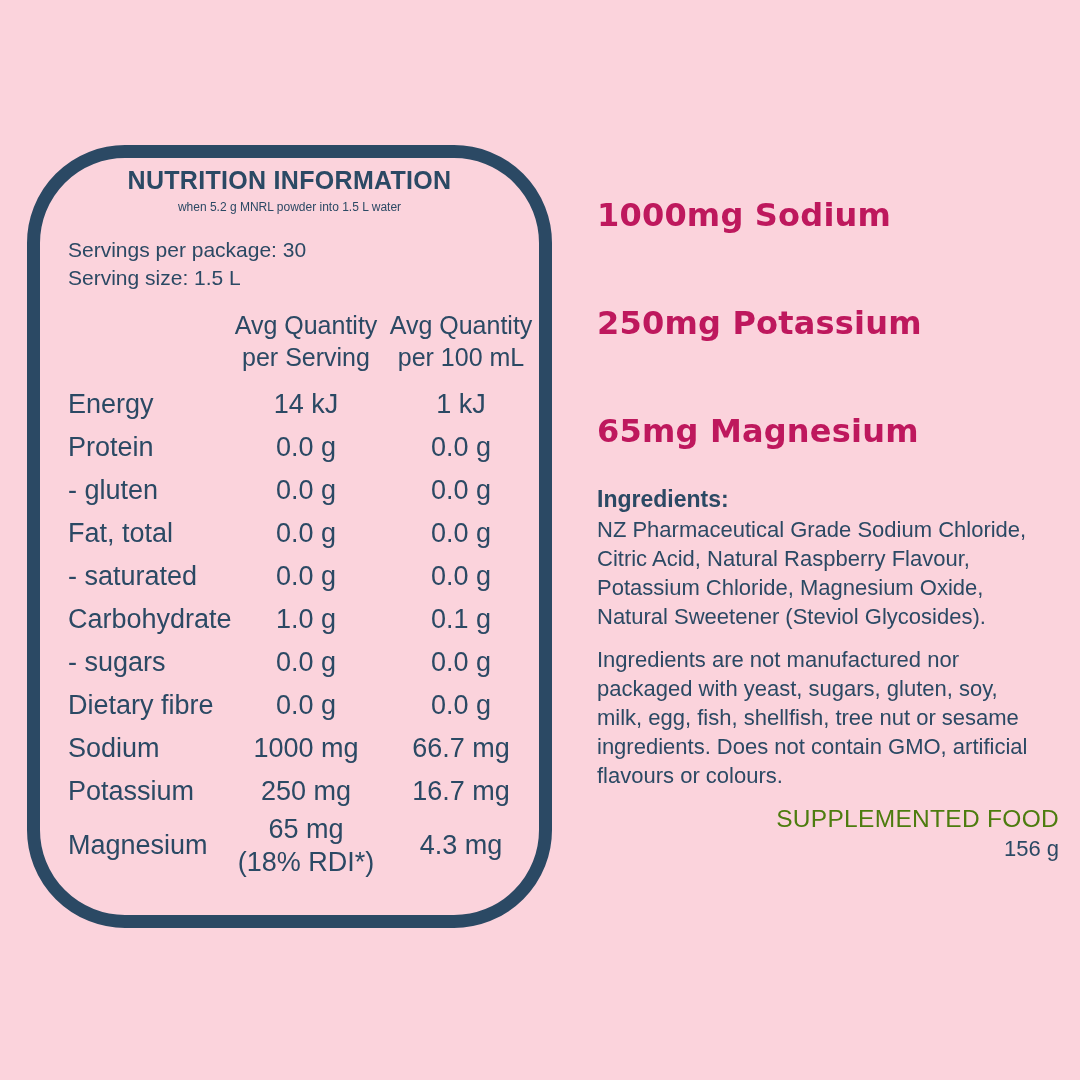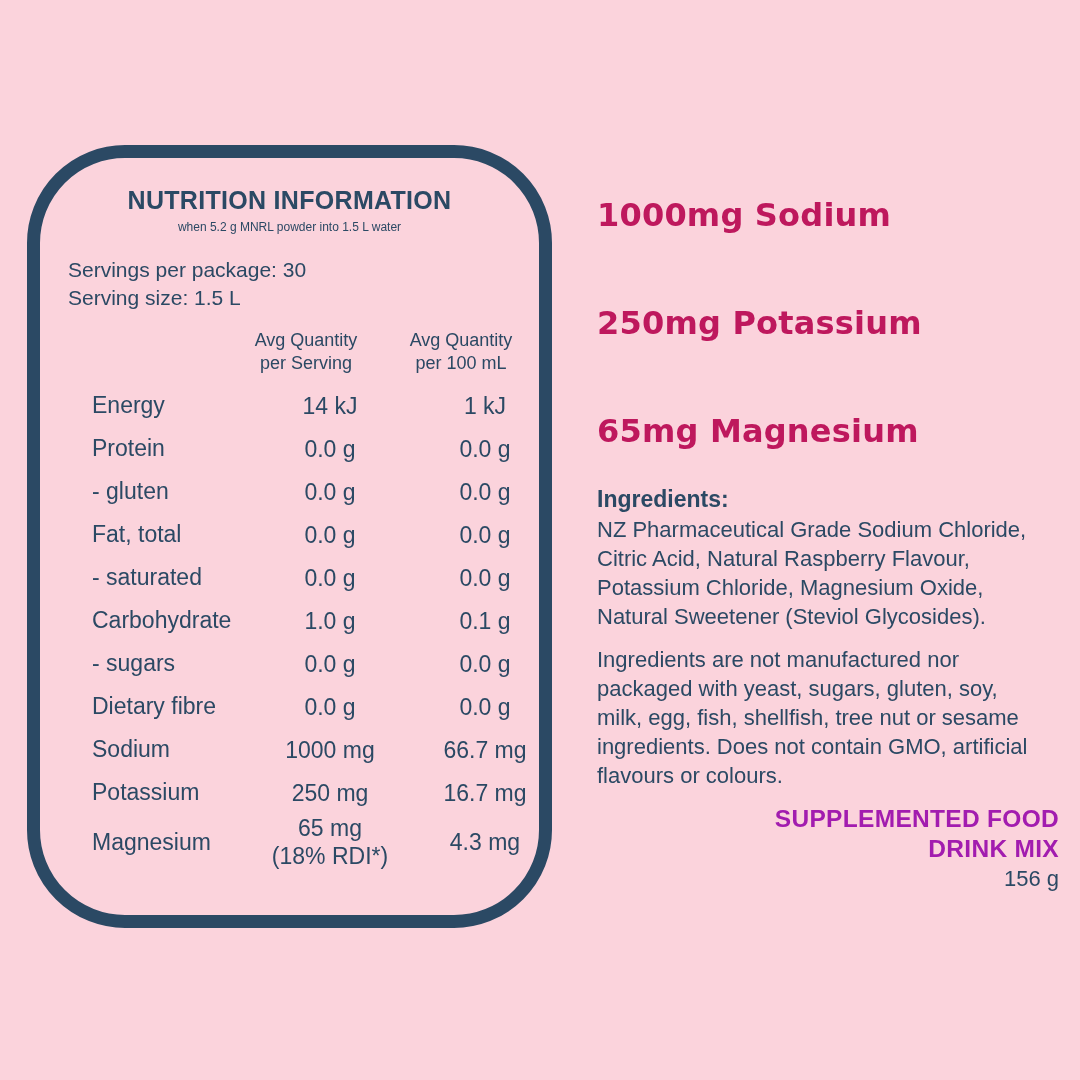--- a/index.html
+++ b/index.html
@@ -19,21 +19,21 @@
 
   
   .nutrition-box {
     position: absolute;
     left: 27px;
     top: 145px;
     width: 525px;
     height: 783px;
     border: 13px solid #2b4964;
     border-radius: 98px;
-    padding-top: 28px;
+    padding-top: 8px;
   }
   .nb-title {
     text-align: center;
     font-weight: 700;
     font-size: 25px;
     letter-spacing: 0.3px;
     line-height: 1.15;
   }
   .nb-subtitle {
     text-align: center;
@@ -45,27 +45,27 @@
     font-size: 21px;
     line-height: 1.33;
   }
   .nb-grid-row {
     display: grid;
     grid-template-columns: 186px 160px 150px;
     align-items: center;
   }
   .nb-headers {
     margin-top: 17px;
-    font-size: 18px;
+    font-size: 25px;
     line-height: 1.3;
   }
   .nb-colhead { text-align: center; }
   .nb-colhead span { display: block; }
   .nb-rows { margin-top: 9px; }
-  .nb-row { min-height: 43px; font-size: 23px; margin-left: 24px; }
+  .nb-row { min-height: 43px; font-size: 27px; }
   .nb-label { padding-left: 28px; text-align: left; }
   .nb-val { text-align: center; line-height: 1.22; }
   .nb-footnote {
     text-align: center;
     font-size: 15.5px;
     margin-top: 9px;
   }
 
   
   .right-col {
@@ -93,25 +93,25 @@
     font-size: 22px;
     line-height: 29px;
     margin-bottom: 14px;
   }
   .para .line { white-space: nowrap; }
   .footer {
     text-align: right;
     margin-top: 4px;
   }
   .footer .bold-line {
-    font-weight: 700;
+    font-weight: 400;
     font-size: 24.5px;
     line-height: 30px;
     letter-spacing: 0.3px;
-    color: #a21caf;
+    color: #4d7c0f;
   }
   .footer .weight-line {
     font-size: 22px;
     line-height: 30px;
   }
 </style>
 </head>
 <body>
 
 <div class="canvas">
@@ -235,18 +235,17 @@
     <div class="para" id="allergen-note">
         <div class="line">Ingredients are not manufactured nor</div>
         <div class="line">packaged with yeast, sugars, gluten, soy,</div>
         <div class="line">milk, egg, fish, shellfish, tree nut or sesame</div>
         <div class="line">ingredients. Does not contain GMO, artificial</div>
         <div class="line">flavours or colours.</div>
       </div>
 
     <div class="footer">
       <div class="bold-line">SUPPLEMENTED FOOD</div>
-      <div class="bold-line">DRINK MIX</div>
       <div class="weight-line">156 g</div>
     </div>
   </div>
 
 </div>
 
 </body></html>

